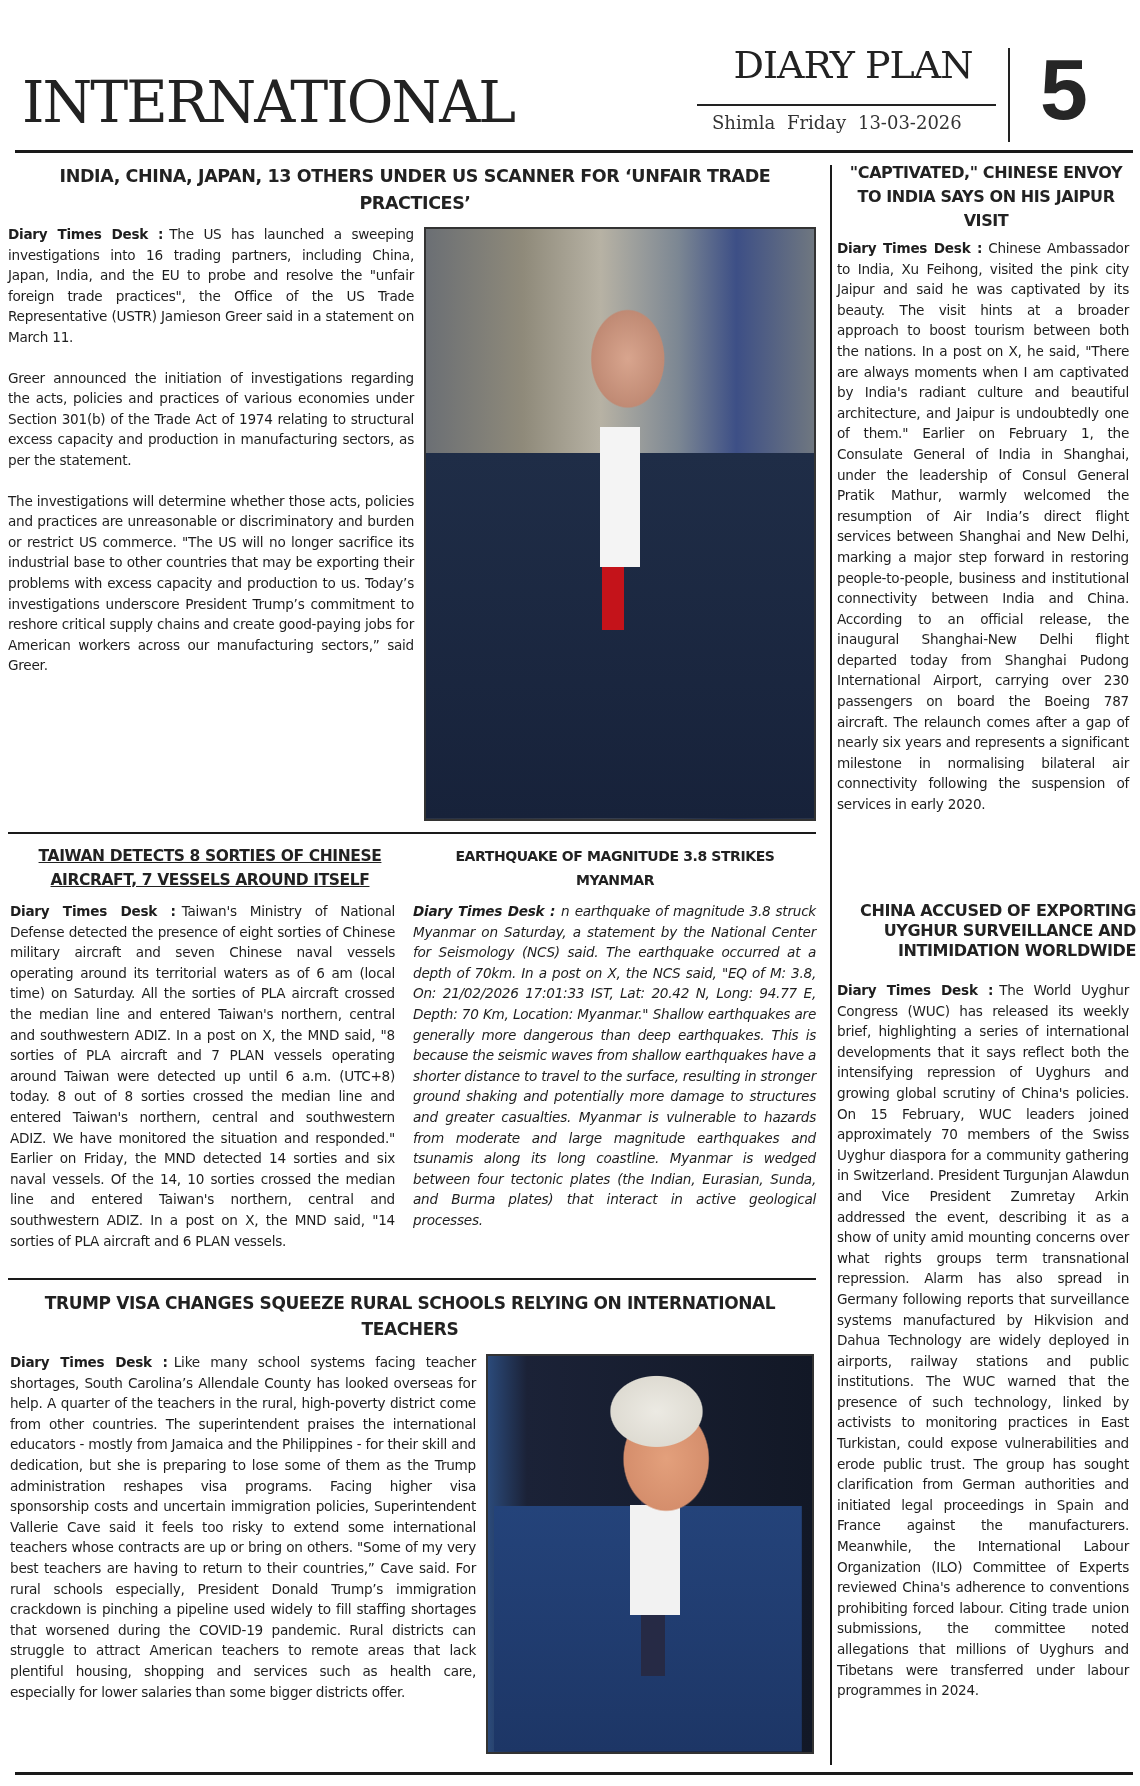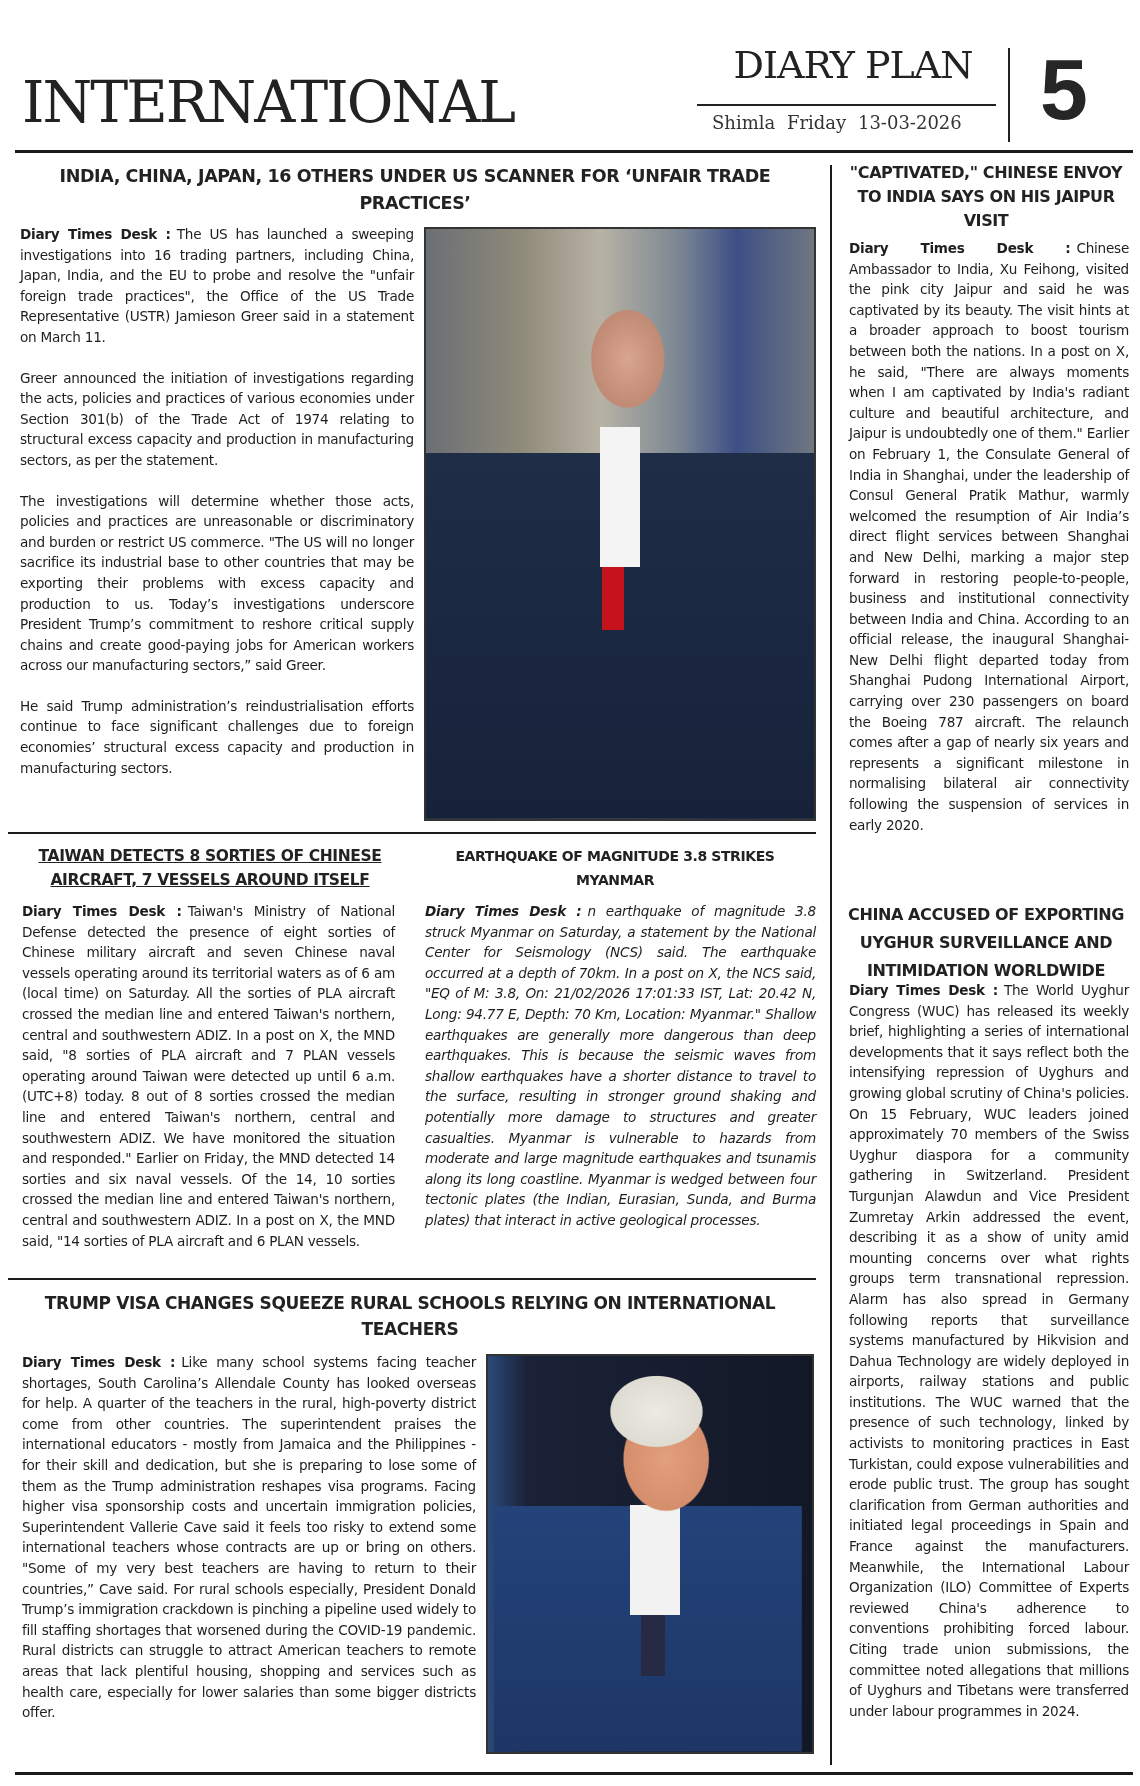--- a/index.html
+++ b/index.html
@@ -12,21 +12,21 @@
   .dateline { left:712px; top:112px; width:275px; font-family:"DejaVu Serif", serif; font-size:18px; color:#333; word-spacing:6px; }
   .head-vrule { left:1008px; top:48px; width:2px; height:94px; background:#222; }
   .page-num { left:1040px; top:40px; font-family:"Liberation Sans", sans-serif; font-weight:bold; font-size:86px; color:#262626; }
   .top-rule { left:15px; top:150px; width:1118px; height:3px; background:#1a1a1a; }
   .col-vrule { left:830px; top:165px; width:2px; height:1600px; background:#1a1a1a; }
   .hrule { height:2px; background:#1a1a1a; }
   .bottom-rule { left:15px; top:1772px; width:1118px; height:3px; background:#1a1a1a; }
 
   .headline { font-family:"DejaVu Sans", sans-serif; font-weight:bold; text-align:center; color:#222; letter-spacing:-0.4px; }
   .body-text { font-family:"DejaVu Sans", sans-serif; font-size:13.6px; line-height:20.6px; text-align:justify; color:#1e1e1e; letter-spacing:-0.25px; }
-  .body-text p { margin:0 0 20px 12px; }
+  .body-text p { margin:0 0 20px 0; }
   .body-text p:last-child { margin-bottom:0; }
   .byline { font-weight:bold; margin-right:6px; }
 
   .photo { border:2px solid #333; box-sizing:border-box; overflow:hidden; }
   .photo-greer { background:
       radial-gradient(ellipse 60px 80px at 52% 22%, #d8a58e 0%, #c08a74 60%, transparent 62%),
       linear-gradient(180deg, #f4f4f4 0 0) 50% 44%/40px 140px no-repeat,
       linear-gradient(180deg, #c4131a 0 0) 48% 55%/22px 170px no-repeat,
       linear-gradient(180deg, #1f2d47 0%, #17223a 100%) 50% 100%/100% 62% no-repeat,
       linear-gradient(90deg, #6b6f74 0%, #8f8a7a 25%, #b7b2a4 45%, #7c8793 65%, #3d4f86 80%, #6f7780 100%); }
@@ -44,29 +44,28 @@
 
 <div class="abs masthead-section">INTERNATIONAL</div>
 <div class="abs paper-name">DIARY PLAN</div>
 <div class="abs paper-rule"></div>
 <div class="abs dateline">Shimla  Friday  13-03-2026</div>
 <div class="abs head-vrule"></div>
 <div class="abs page-num">5</div>
 <div class="abs top-rule"></div>
 <div class="abs col-vrule"></div>
 
-<div class="abs headline" style="left:35px; top:163px; width:760px; font-size:17.5px; line-height:27px;">INDIA, CHINA, JAPAN, 16 OTHERS UNDER US SCANNER FOR ‘UNFAIR TRADE PRACTICES’</div>
+<div class="abs headline" style="left:35px; top:163px; width:760px; font-size:17.5px; line-height:27px;">INDIA, CHINA, JAPAN, 13 OTHERS UNDER US SCANNER FOR ‘UNFAIR TRADE PRACTICES’</div>
 <div class="abs photo photo-greer" style="left:424px; top:227px; width:392px; height:594px;">
   <span class="photo-label">Jamieson Greer speaking</span>
 </div>
 <div class="abs body-text" style="left:8px; top:224px; width:406px;">
   <p><span class="byline">Diary Times Desk :</span><span>The US has launched a sweeping investigations into 16 trading partners, including China, Japan, India, and the EU to probe and resolve the "unfair foreign trade practices", the Office of the US Trade Representative (USTR) Jamieson Greer said in a statement on March 11.</span></p>
   <p>Greer announced the initiation of investigations regarding the acts, policies and practices of various economies under Section 301(b) of the Trade Act of 1974 relating to structural excess capacity and production in manufacturing sectors, as per the statement.</p>
   <p>The investigations will determine whether those acts, policies and practices are unreasonable or discriminatory and burden or restrict US commerce. "The US will no longer sacrifice its industrial base to other countries that may be exporting their problems with excess capacity and production to us. Today’s investigations underscore President Trump’s commitment to reshore critical supply chains and create good-paying jobs for American workers across our manufacturing sectors,” said Greer.</p>
-  <p>He said Trump administration’s reindustrialisation efforts continue to face significant challenges due to foreign economies’ structural excess capacity and production in manufacturing sectors.</p>
 </div>
 <div class="abs hrule" style="left:8px; top:832px; width:808px;"></div>
 
 <div class="abs headline" style="left:30px; top:844px; width:360px; font-size:15.5px; line-height:24px;text-decoration:underline;">TAIWAN DETECTS 8 SORTIES OF CHINESE AIRCRAFT, 7 VESSELS AROUND ITSELF</div>
 <div class="abs body-text" style="left:10px; top:901px; width:385px;">
   <p><span class="byline">Diary Times Desk :</span><span>Taiwan's Ministry of National Defense detected the presence of eight sorties of Chinese military aircraft and seven Chinese naval vessels operating around its territorial waters as of 6 am (local time) on Saturday. All the sorties of PLA aircraft crossed the median line and entered Taiwan's northern, central and southwestern ADIZ. In a post on X, the MND said, "8 sorties of PLA aircraft and 7 PLAN vessels operating around Taiwan were detected up until 6 a.m. (UTC+8) today. 8 out of 8 sorties crossed the median line and entered Taiwan's northern, central and southwestern ADIZ. We have monitored the situation and responded." Earlier on Friday, the MND detected 14 sorties and six naval vessels. Of the 14, 10 sorties crossed the median line and entered Taiwan's northern, central and southwestern ADIZ. In a post on X, the MND said, "14 sorties of PLA aircraft and 6 PLAN vessels.</span></p>
 </div>
 
 <div class="abs headline" style="left:430px; top:844px; width:370px; font-size:14px; line-height:24px;">EARTHQUAKE OF MAGNITUDE 3.8 STRIKES MYANMAR</div>
 <div class="abs body-text" style="left:413px; top:901px; width:403px;font-style:italic;">
@@ -80,18 +79,18 @@
 </div>
 <div class="abs body-text" style="left:10px; top:1352px; width:466px;">
   <p><span class="byline">Diary Times Desk :</span><span>Like many school systems facing teacher shortages, South Carolina’s Allendale County has looked overseas for help. A quarter of the teachers in the rural, high-poverty district come from other countries. The superintendent praises the international educators - mostly from Jamaica and the Philippines - for their skill and dedication, but she is preparing to lose some of them as the Trump administration reshapes visa programs. Facing higher visa sponsorship costs and uncertain immigration policies, Superintendent Vallerie Cave said it feels too risky to extend some international teachers whose contracts are up or bring on others. "Some of my very best teachers are having to return to their countries,” Cave said. For rural schools especially, President Donald Trump’s immigration crackdown is pinching a pipeline used widely to fill staffing shortages that worsened during the COVID-19 pandemic. Rural districts can struggle to attract American teachers to remote areas that lack plentiful housing, shopping and services such as health care, especially for lower salaries than some bigger districts offer.</span></p>
 </div>
 
 <div class="abs headline" style="left:836px; top:161px; width:300px; font-size:16px; line-height:24px;">"CAPTIVATED," CHINESE ENVOY TO INDIA SAYS ON HIS JAIPUR VISIT</div>
 <div class="abs body-text" style="left:837px; top:238px; width:292px;">
   <p><span class="byline">Diary Times Desk :</span><span>Chinese Ambassador to India, Xu Feihong, visited the pink city Jaipur and said he was captivated by its beauty. The visit hints at a broader approach to boost tourism between both the nations. In a post on X, he said, "There are always moments when I am captivated by India's radiant culture and beautiful architecture, and Jaipur is undoubtedly one of them." Earlier on February 1, the Consulate General of India in Shanghai, under the leadership of Consul General Pratik Mathur, warmly welcomed the resumption of Air India’s direct flight services between Shanghai and New Delhi, marking a major step forward in restoring people-to-people, business and institutional connectivity between India and China. According to an official release, the inaugural Shanghai-New Delhi flight departed today from Shanghai Pudong International Airport, carrying over 230 passengers on board the Boeing 787 aircraft. The relaunch comes after a gap of nearly six years and represents a significant milestone in normalising bilateral air connectivity following the suspension of services in early 2020.</span></p>
 </div>
 
-<div class="abs headline" style="left:836px; top:901px; width:300px; font-size:16px; line-height:28px;">CHINA ACCUSED OF EXPORTING UYGHUR SURVEILLANCE AND INTIMIDATION WORLDWIDE</div>
+<div class="abs headline" style="left:836px; top:901px; width:300px; font-size:16px; line-height:20px;text-align:right;">CHINA ACCUSED OF EXPORTING UYGHUR SURVEILLANCE AND INTIMIDATION WORLDWIDE</div>
 <div class="abs body-text" style="left:837px; top:980px; width:292px;">
   <p><span class="byline">Diary Times Desk :</span><span>The World Uyghur Congress (WUC) has released its weekly brief, highlighting a series of international developments that it says reflect both the intensifying repression of Uyghurs and growing global scrutiny of China's policies. On 15 February, WUC leaders joined approximately 70 members of the Swiss Uyghur diaspora for a community gathering in Switzerland. President Turgunjan Alawdun and Vice President Zumretay Arkin addressed the event, describing it as a show of unity amid mounting concerns over what rights groups term transnational repression. Alarm has also spread in Germany following reports that surveillance systems manufactured by Hikvision and Dahua Technology are widely deployed in airports, railway stations and public institutions. The WUC warned that the presence of such technology, linked by activists to monitoring practices in East Turkistan, could expose vulnerabilities and erode public trust. The group has sought clarification from German authorities and initiated legal proceedings in Spain and France against the manufacturers. Meanwhile, the International Labour Organization (ILO) Committee of Experts reviewed China's adherence to conventions prohibiting forced labour. Citing trade union submissions, the committee noted allegations that millions of Uyghurs and Tibetans were transferred under labour programmes in 2024.</span></p>
 </div>
 
 <div class="abs bottom-rule"></div>
 
 </body></html>

